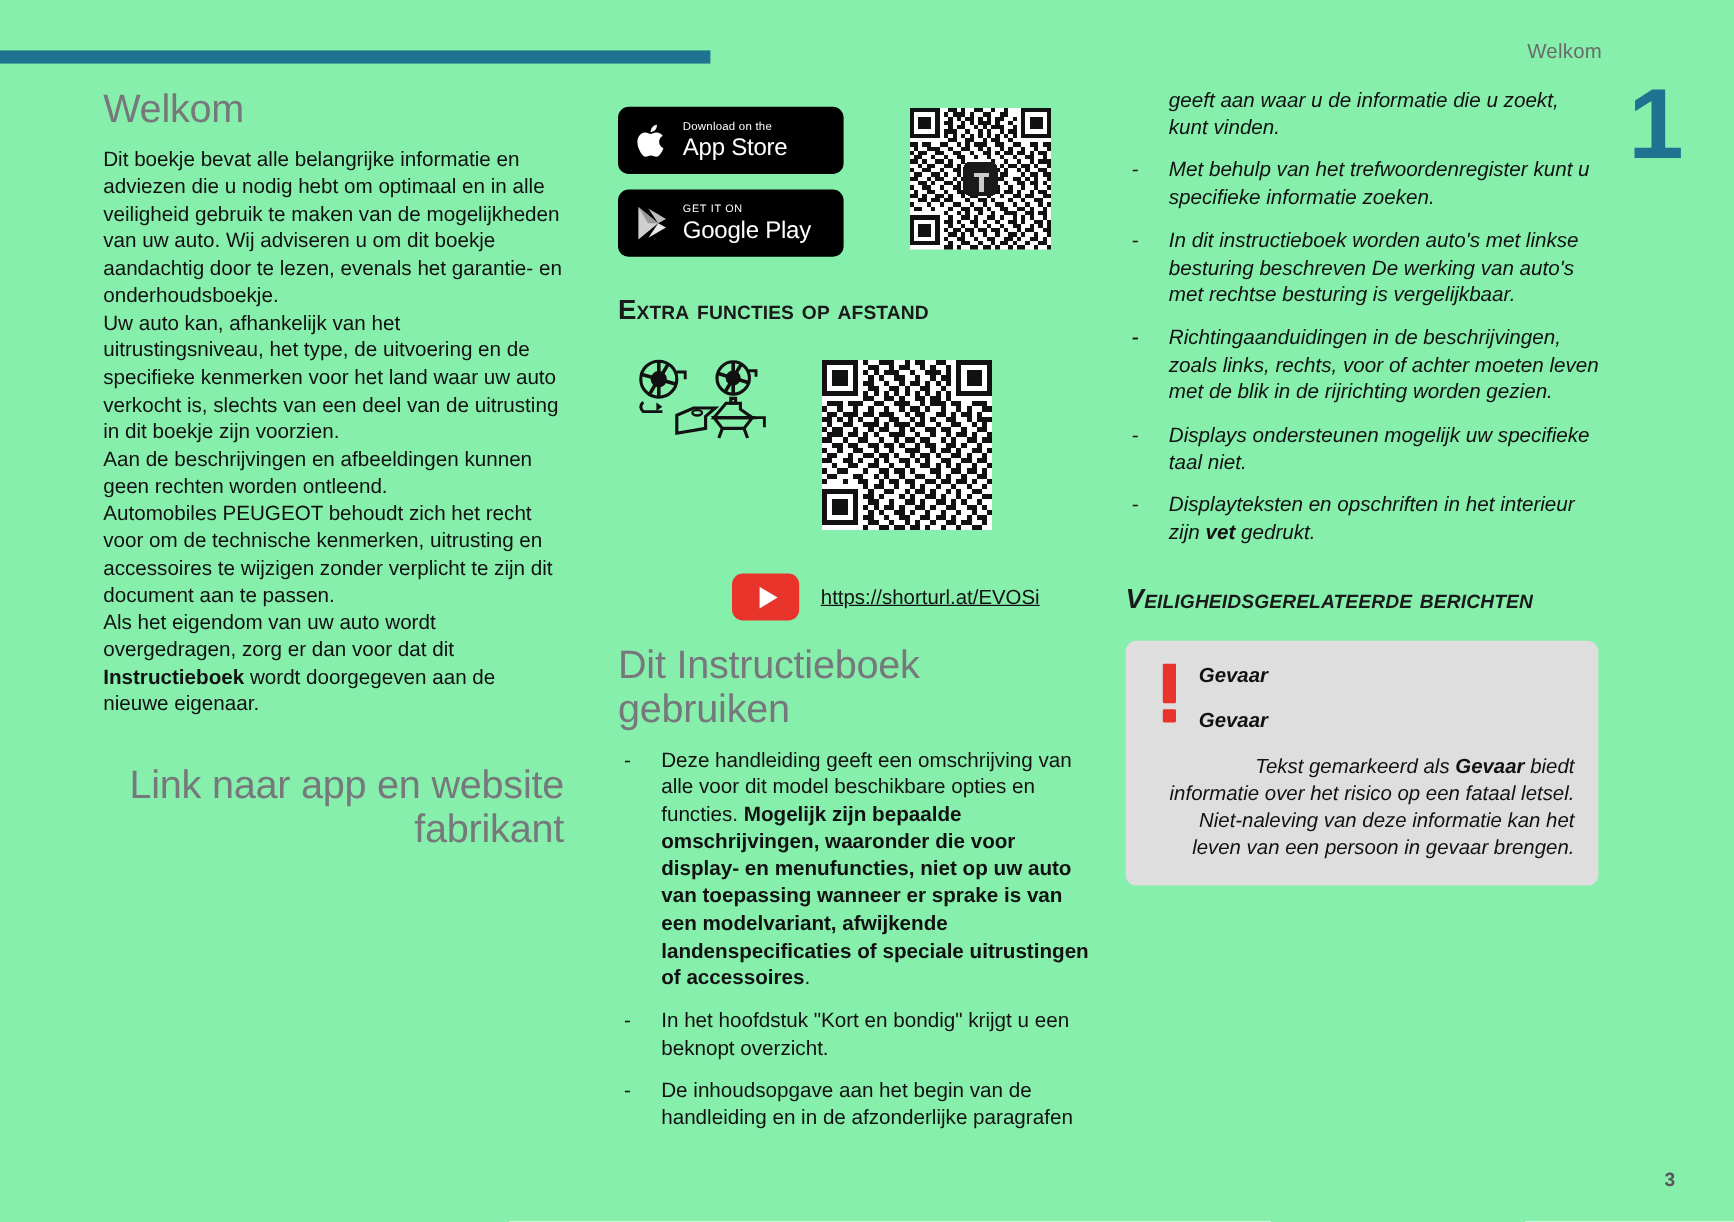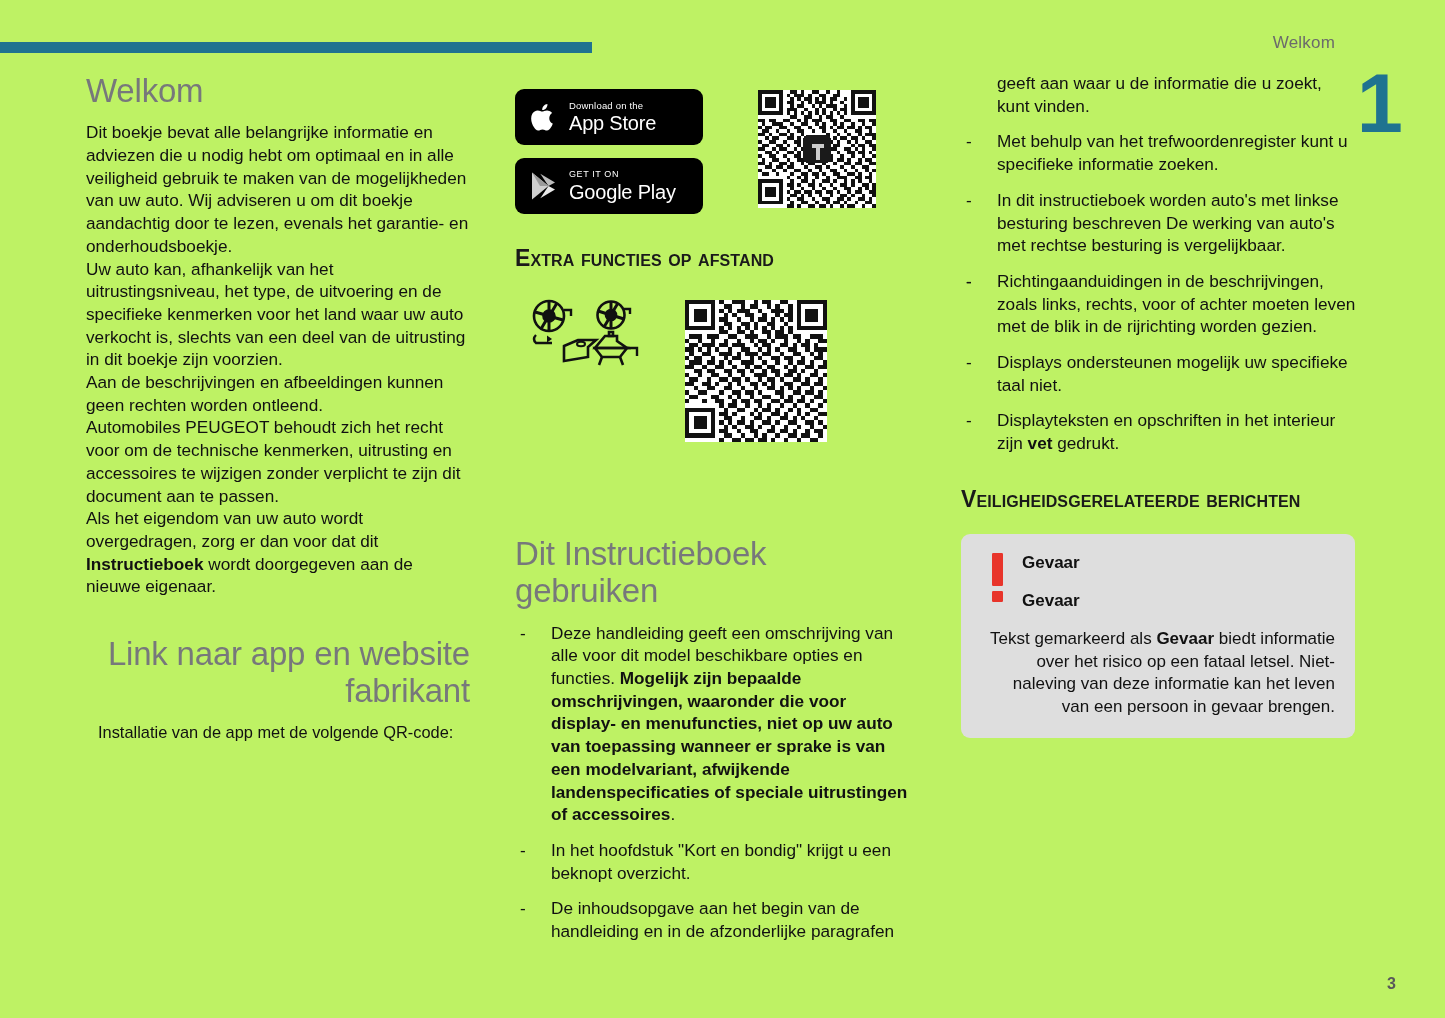--- a/index.html
+++ b/index.html
@@ -8,21 +8,21 @@
     background: #ffffff;
   }
   body {
     font-family: "Liberation Sans", sans-serif;
     -webkit-font-smoothing: antialiased;
   }
   #page {
     position: relative;
     width: 1445px;
     height: 1018px;
-    background: #bef264;
+    background: #86efac;
     overflow: hidden;
   }
 
   
   .top-rule {
     position: absolute;
     left: 0;
     top: 42px;
     width: 592px;
     height: 11px;
@@ -54,21 +54,21 @@
     color: #58585a;
   }
 
   
   .col {
     position: absolute;
     top: 72px;
   }
   .col-1 { left: 86px;  width: 384px; }
   .col-2 { left: 515px; width: 395px; }
-  .col-3 { left: 961px; width: 396px; }
+  .col-3 { left: 938px; width: 396px; font-style: italic; }
 
   
   h1.title {
     margin: 0 0 12px 0;
     font-size: 33px;
     font-weight: normal;
     color: #77787b;
     line-height: 1.13;
     letter-spacing: -0.2px;
   }
@@ -297,23 +297,20 @@
     <p class="body">
       <span class="hang">Dit boekje bevat alle belangrijke informatie en adviezen die u nodig hebt om optimaal en in alle veiligheid gebruik te maken van de mogelijkheden van uw auto. Wij adviseren u om dit boekje aandachtig door te lezen, evenals het garantie- en onderhoudsboekje.</span>
       <span class="hang">Uw auto kan, afhankelijk van het uitrustingsniveau, het type, de uitvoering en de specifieke kenmerken voor het land waar uw auto verkocht is, slechts van een deel van de uitrusting in dit boekje zijn voorzien.</span>
       <span class="hang">Aan de beschrijvingen en afbeeldingen kunnen geen rechten worden ontleend.</span>
       <span class="hang">Automobiles PEUGEOT behoudt zich het recht voor om de technische kenmerken, uitrusting en accessoires te wijzigen zonder verplicht te zijn dit document aan te passen.</span>
       <span class="hang"><span>Als het eigendom van uw auto wordt overgedragen, zorg er dan voor dat dit </span><b>Instructieboek</b><span> wordt doorgegeven aan de nieuwe eigenaar.</span></span>
     </p>
 
     <h1 class="title spaced-top">Link naar app en website fabrikant</h1>
 
-    <p class="body indent">
-      <span class="hang ind">Installatie van de app met de volgende QR-code:</span>
-    </p>
   </div>
 
   <div class="col col-2">
 
     <div class="media-block">
 
       <div class="badge-row">
         <div class="badge">
           <span class="glyph">
             <svg width="28" height="33" viewBox="0 0 28 33" aria-hidden="true">
@@ -448,20 +445,26 @@
           <path d="M0 26h1v1H0zM6 26h1v1H6zM8 26h2v1H8zM11 26h1v1h-1zM15 26h1v1h-1zM17 26h1v1h-1zM20 26h2v1h-2zM23 26h1v1h-1zM26 26h1v1h-1zM28 26h1v1h-1zM31 26h2v1h-2z"></path>
           <path d="M0 27h1v1H0zM2 27h3v1H2zM6 27h1v1H6zM9 27h2v1H9zM13 27h1v1h-1zM16 27h2v1h-2zM19 27h1v1h-1zM22 27h2v1h-2zM25 27h1v1h-1zM27 27h1v1h-1zM30 27h1v1h-1z"></path>
           <path d="M0 28h1v1H0zM2 28h3v1H2zM6 28h1v1H6zM8 28h1v1H8zM10 28h1v1h-1zM12 28h2v1h-2zM15 28h1v1h-1zM18 28h2v1h-2zM21 28h1v1h-1zM24 28h2v1h-2zM28 28h2v1h-2zM31 28h1v1h-1z"></path>
           <path d="M0 29h1v1H0zM2 29h3v1H2zM6 29h1v1H6zM9 29h1v1H9zM11 29h1v1h-1zM14 29h2v1h-2zM17 29h1v1h-1zM20 29h1v1h-1zM23 29h1v1h-1zM26 29h1v1h-1zM29 29h1v1h-1zM32 29h1v1h-1z"></path>
           <path d="M0 30h1v1H0zM6 30h1v1H6zM8 30h2v1H8zM12 30h1v1h-1zM15 30h2v1h-2zM19 30h2v1h-2zM22 30h2v1h-2zM25 30h1v1h-1zM28 30h1v1h-1zM30 30h2v1h-2z"></path>
           <path d="M0 31h7v1H0zM9 31h2v1H9zM13 31h1v1h-1zM16 31h1v1h-1zM18 31h1v1h-1zM21 31h1v1h-1zM24 31h2v1h-2zM27 31h2v1h-2zM31 31h1v1h-1z"></path>
           <path d="M8 32h1v1H8zM11 32h2v1h-2zM14 32h2v1h-2zM17 32h2v1h-2zM20 32h1v1h-1zM23 32h1v1h-1zM26 32h1v1h-1zM29 32h2v1h-2z"></path>
         </g>
       </svg>
 
+      <div class="yt-row">
+        <span class="yt-badge">
+            <span class="play"></span>
+          </span>
+        <span class="yt-link">https://shorturl.at/EVOSi</span>
+      </div>
     </div>
 
     <h1 class="title">Dit Instructieboek gebruiken</h1>
 
     <ul class="dash">
       <li>
         <span class="dash-mark">-</span><span>Deze handleiding geeft een omschrijving van alle voor dit model beschikbare opties en functies. </span><b>Mogelijk zijn bepaalde omschrijvingen, waaronder die voor display- en menufuncties, niet op uw auto van toepassing wanneer er sprake is van een modelvariant, afwijkende landenspecificaties of speciale uitrustingen of accessoires</b><span>.</span>
       </li>
       <li>
         <span class="dash-mark">-</span><span>In het hoofdstuk "Kort en bondig" krijgt u een beknopt overzicht.</span>

